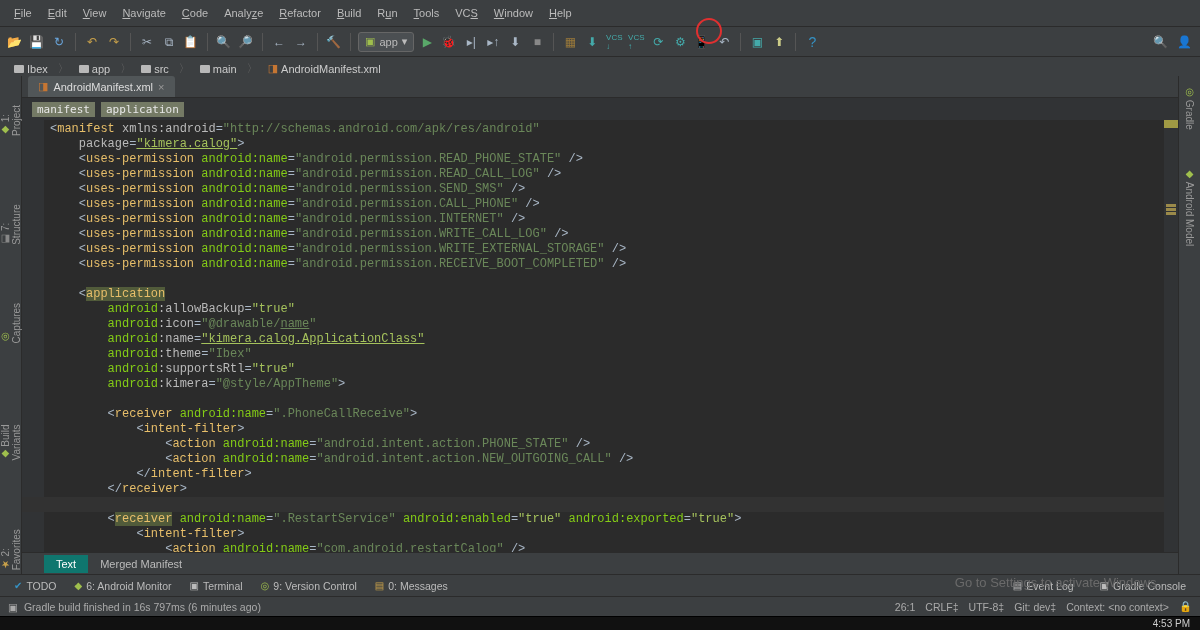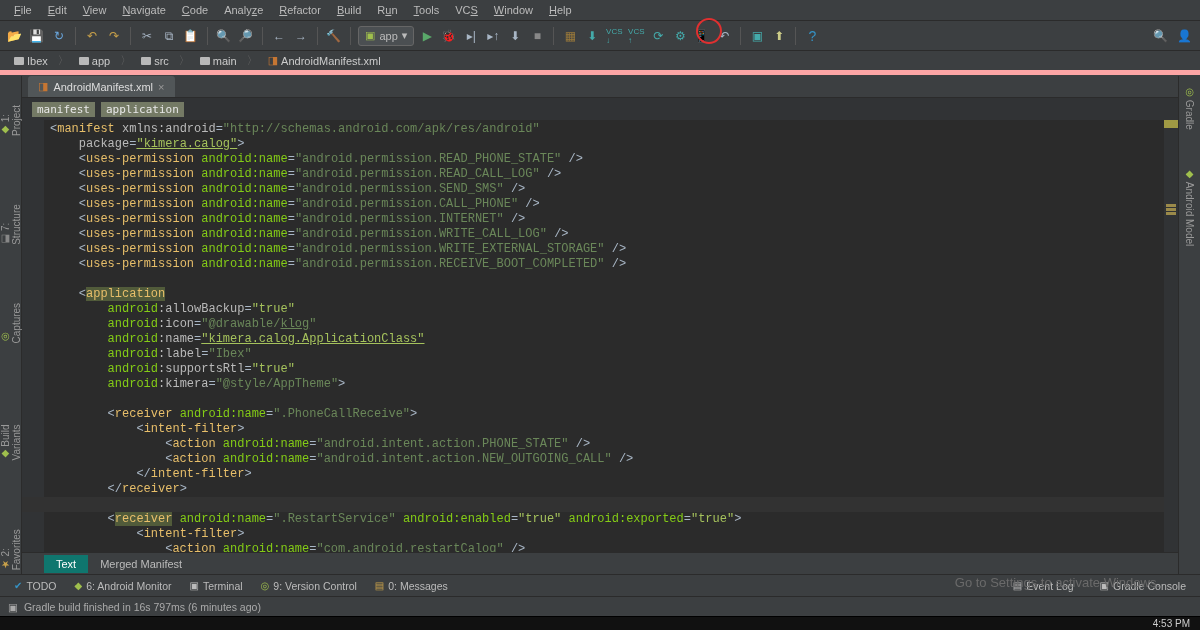--- a/index.html
+++ b/index.html
@@ -1,25 +1,25 @@
 <!DOCTYPE html>
 <html><head>
 <meta charset="utf-8">
 <style>
   * { margin:0; padding:0; box-sizing:border-box; }
   html,body { width:1200px; height:630px; background:#3c3f41; font-family:"Segoe UI",Arial,sans-serif; font-size:11px; color:#bbb; overflow:hidden; position:relative; }
-  .menubar { height:21px; background:#3c3f41; display:flex; align-items:center; padding:0 6px; border-bottom:1px solid #2b2b2b; }
+  .menubar { height:27px; background:#3c3f41; display:flex; align-items:center; padding:0 6px; border-bottom:1px solid #2b2b2b; }
   .menubar .mi { padding:2px 8px; cursor:default; }
   .menubar .mi u { text-decoration:underline; }
   .toolbar { height:30px; background:#3c3f41; display:flex; align-items:center; padding:0 6px; gap:4px; border-bottom:1px solid #2b2b2b; position:relative; }
   .tbtn { width:18px; height:18px; display:flex; align-items:center; justify-content:center; color:#a9b7c6; font-size:12px; }
   .sep { width:1px; height:18px; background:#555; margin:0 3px; }
   .cfgbox { height:20px; background:#4b4f52; border:1px solid #666; border-radius:3px; display:flex; align-items:center; padding:0 6px; font-size:11px; gap:4px; }
   .run-icon { color:#59a869; }
-  .breadcrumb { height:24px; background:#3c3f41; display:flex; align-items:center; padding:0 8px; gap:4px; border-bottom:5px solid #fca5a5; font-size:11px; color:#ccc; }
+  .breadcrumb { height:24px; background:#3c3f41; display:flex; align-items:center; padding:0 8px; gap:4px; border-bottom:1px solid #fca5a5; font-size:11px; color:#ccc; }
   .breadcrumb .bc { display:flex; align-items:center; gap:3px; padding:0 6px; }
   .breadcrumb .chev { color:#666; }
   .foldericon { width:10px; height:8px; background:#b8b8b8; display:inline-block; border-radius:1px; }
   .main { position:absolute; top:76px; bottom:56px; left:0; right:0; display:flex; }
   .leftgut { width:22px; background:#3c3f41; border-right:1px solid #2b2b2b; display:flex; flex-direction:column; align-items:center; padding-top:4px; gap:40px; }
   .leftgut .vert { writing-mode:vertical-rl; transform:rotate(180deg); font-size:10px; color:#999; cursor:default; padding:4px 0; }
   .rightgut { width:22px; background:#3c3f41; border-left:1px solid #2b2b2b; display:flex; flex-direction:column; align-items:center; padding-top:6px; gap:30px; }
   .rightgut .vert { writing-mode:vertical-rl; font-size:10px; color:#999; padding:4px 0; }
   .editorwrap { flex:1; display:flex; flex-direction:column; background:#2b2b2b; min-width:0; }
   .tabbar { height:22px; background:#3c3f41; display:flex; align-items:flex-end; border-bottom:1px solid #2b2b2b; padding-left:6px; }
@@ -181,23 +181,23 @@
     <span class="punc">&lt;</span><span class="tag">uses-permission</span> <span class="attrns">android:name</span><span class="punc">=</span><span class="attrv">"android.permission.READ_CALL_LOG"</span> <span class="punc">/&gt;</span>
     <span class="punc">&lt;</span><span class="tag">uses-permission</span> <span class="attrns">android:name</span><span class="punc">=</span><span class="attrv">"android.permission.SEND_SMS"</span> <span class="punc">/&gt;</span>
     <span class="punc">&lt;</span><span class="tag">uses-permission</span> <span class="attrns">android:name</span><span class="punc">=</span><span class="attrv">"android.permission.CALL_PHONE"</span> <span class="punc">/&gt;</span>
     <span class="punc">&lt;</span><span class="tag">uses-permission</span> <span class="attrns">android:name</span><span class="punc">=</span><span class="attrv">"android.permission.INTERNET"</span> <span class="punc">/&gt;</span>
     <span class="punc">&lt;</span><span class="tag">uses-permission</span> <span class="attrns">android:name</span><span class="punc">=</span><span class="attrv">"android.permission.WRITE_CALL_LOG"</span> <span class="punc">/&gt;</span>
     <span class="punc">&lt;</span><span class="tag">uses-permission</span> <span class="attrns">android:name</span><span class="punc">=</span><span class="attrv">"android.permission.WRITE_EXTERNAL_STORAGE"</span> <span class="punc">/&gt;</span>
     <span class="punc">&lt;</span><span class="tag">uses-permission</span> <span class="attrns">android:name</span><span class="punc">=</span><span class="attrv">"android.permission.RECEIVE_BOOT_COMPLETED"</span> <span class="punc">/&gt;</span>
 
     <span class="punc">&lt;</span><span class="tag hlbg">application</span>
         <span class="attrns">android</span><span class="attrn">:allowBackup</span><span class="punc">=</span><span class="attrvg">"true"</span>
-        <span class="attrns">android</span><span class="attrn">:icon</span><span class="punc">=</span><span class="attrv">"@drawable/<span class="ul">klog</span>"</span>
+        <span class="attrns">android</span><span class="attrn">:icon</span><span class="punc">=</span><span class="attrv">"@drawable/<span class="ul">name</span>"</span>
         <span class="attrns">android</span><span class="attrn">:name</span><span class="punc">=</span><span class="attrvg ul">"kimera.calog.ApplicationClass"</span>
-        <span class="attrns">android</span><span class="attrn">:label</span><span class="punc">=</span><span class="attrv">"Ibex"</span>
+        <span class="attrns">android</span><span class="attrn">:theme</span><span class="punc">=</span><span class="attrv">"Ibex"</span>
         <span class="attrns">android</span><span class="attrn">:supportsRtl</span><span class="punc">=</span><span class="attrvg">"true"</span>
         <span class="attrns">android</span><span class="attrn">:kimera</span><span class="punc">=</span><span class="attrv">"@style/AppTheme"</span><span class="punc">&gt;</span>
 
         <span class="punc">&lt;</span><span class="tag">receiver</span> <span class="attrns">android:name</span><span class="punc">=</span><span class="attrv">".PhoneCallReceive"</span><span class="punc">&gt;</span>
             <span class="punc">&lt;</span><span class="tag">intent-filter</span><span class="punc">&gt;</span>
                 <span class="punc">&lt;</span><span class="tag">action</span> <span class="attrns">android:name</span><span class="punc">=</span><span class="attrv">"android.intent.action.PHONE_STATE"</span> <span class="punc">/&gt;</span>
                 <span class="punc">&lt;</span><span class="tag">action</span> <span class="attrns">android:name</span><span class="punc">=</span><span class="attrv">"android.intent.action.NEW_OUTGOING_CALL"</span> <span class="punc">/&gt;</span>
             <span class="punc">&lt;/</span><span class="tag">intent-filter</span><span class="punc">&gt;</span>
         <span class="punc">&lt;/</span><span class="tag">receiver</span><span class="punc">&gt;</span>
 
@@ -253,20 +253,28 @@
     <div class="btab">
         <span class="ico">▣</span>
         <span>Gradle Console</span>
       </div>
   </div>
 </div>
 
 <div class="statusbar">
   <span style="margin-right:6px">▣</span>
   <span>Gradle build finished in 16s 797ms (6 minutes ago)</span>
+  <div class="statusright">
+    <span>26:1</span>
+    <span>CRLF‡</span>
+    <span>UTF-8‡</span>
+    <span>Git: dev‡</span>
+    <span>Context: &lt;no context&gt;</span>
+    <span>🔒</span>
+  </div>
 </div>
 
 <div class="taskbar">
   <span>4:53 PM</span>
 </div>
 
 <div class="circle"></div>
 
 <div class="actw">
   <div>Go to Settings to activate Windows.</div>

